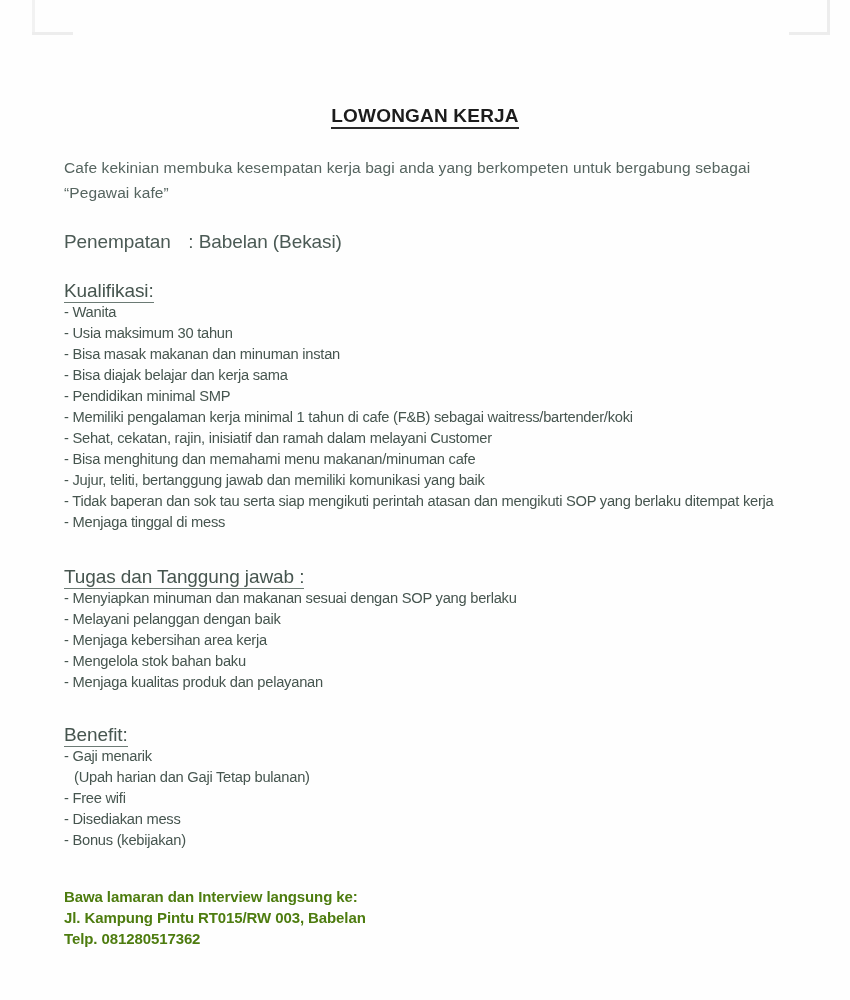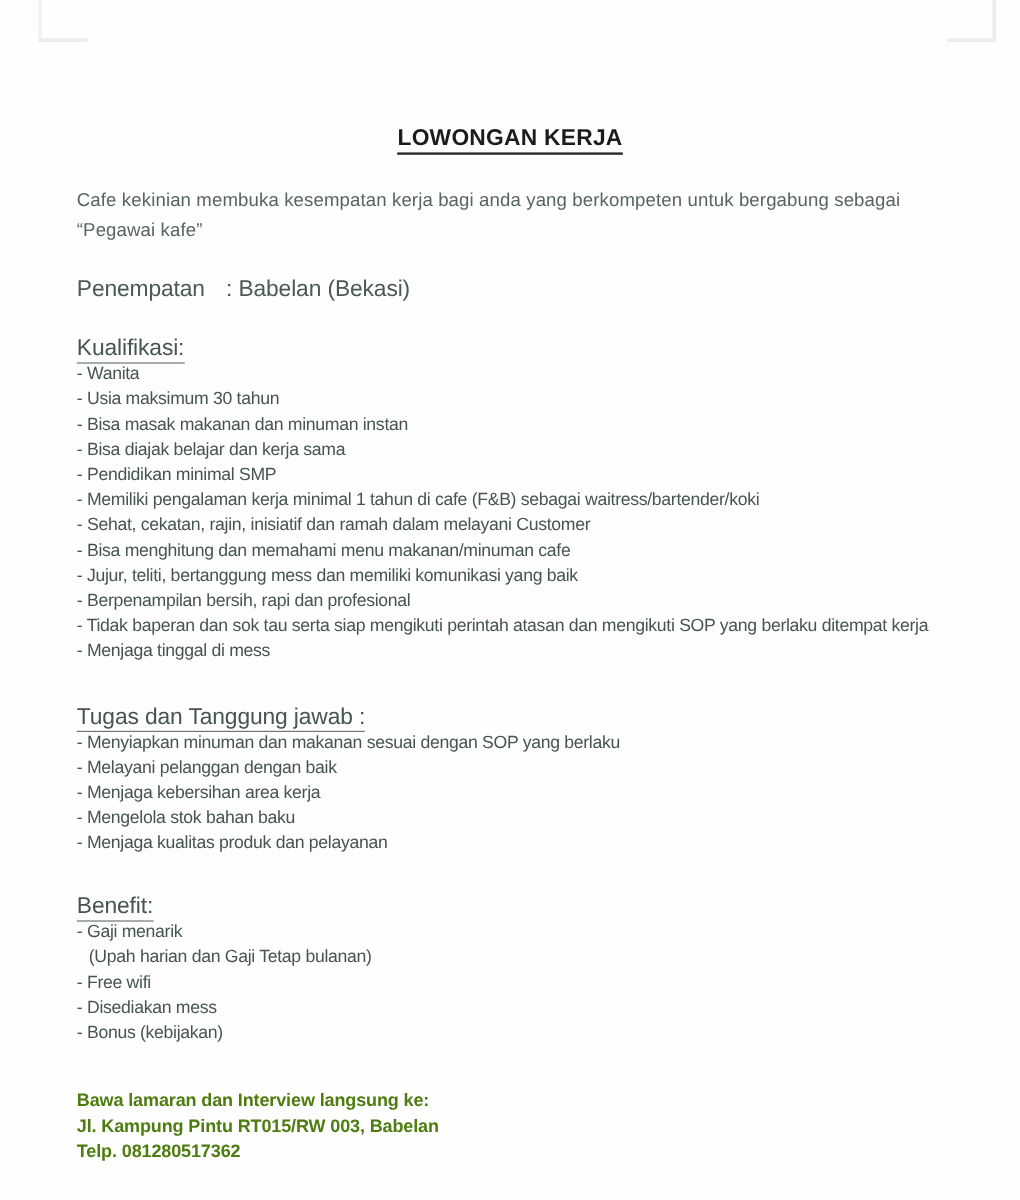--- a/index.html
+++ b/index.html
@@ -161,22 +161,21 @@
       <p class="section-head sec-kualifikasi"><span>Kualifikasi:</span></p>
       <ul class="items items-kualifikasi">
         <li>- Wanita</li>
         <li>- Usia maksimum 30 tahun</li>
         <li>- Bisa masak makanan dan minuman instan</li>
         <li>- Bisa diajak belajar dan kerja sama</li>
         <li>- Pendidikan minimal SMP</li>
         <li>- Memiliki pengalaman kerja minimal 1 tahun di cafe (F&amp;B) sebagai waitress/bartender/koki</li>
         <li>- Sehat, cekatan, rajin, inisiatif dan ramah dalam melayani Customer</li>
         <li>- Bisa menghitung dan memahami menu makanan/minuman cafe</li>
-        <li>- Jujur, teliti, bertanggung mess dan memiliki komunikasi yang baik</li>
-        <li>- Berpenampilan bersih, rapi dan profesional</li>
+        <li>- Jujur, teliti, bertanggung jawab dan memiliki komunikasi yang baik</li>
         <li>- Tidak baperan dan sok tau serta siap mengikuti perintah atasan dan mengikuti SOP yang berlaku ditempat kerja</li>
         <li>- Menjaga tinggal di mess</li>
       </ul>
 
       <p class="section-head sec-tugas"><span>Tugas dan Tanggung jawab :</span></p>
       <ul class="items items-tugas">
         <li>- Menyiapkan minuman dan makanan sesuai dengan SOP yang berlaku</li>
         <li>- Melayani pelanggan dengan baik</li>
         <li>- Menjaga kebersihan area kerja</li>
         <li>- Mengelola stok bahan baku</li>

